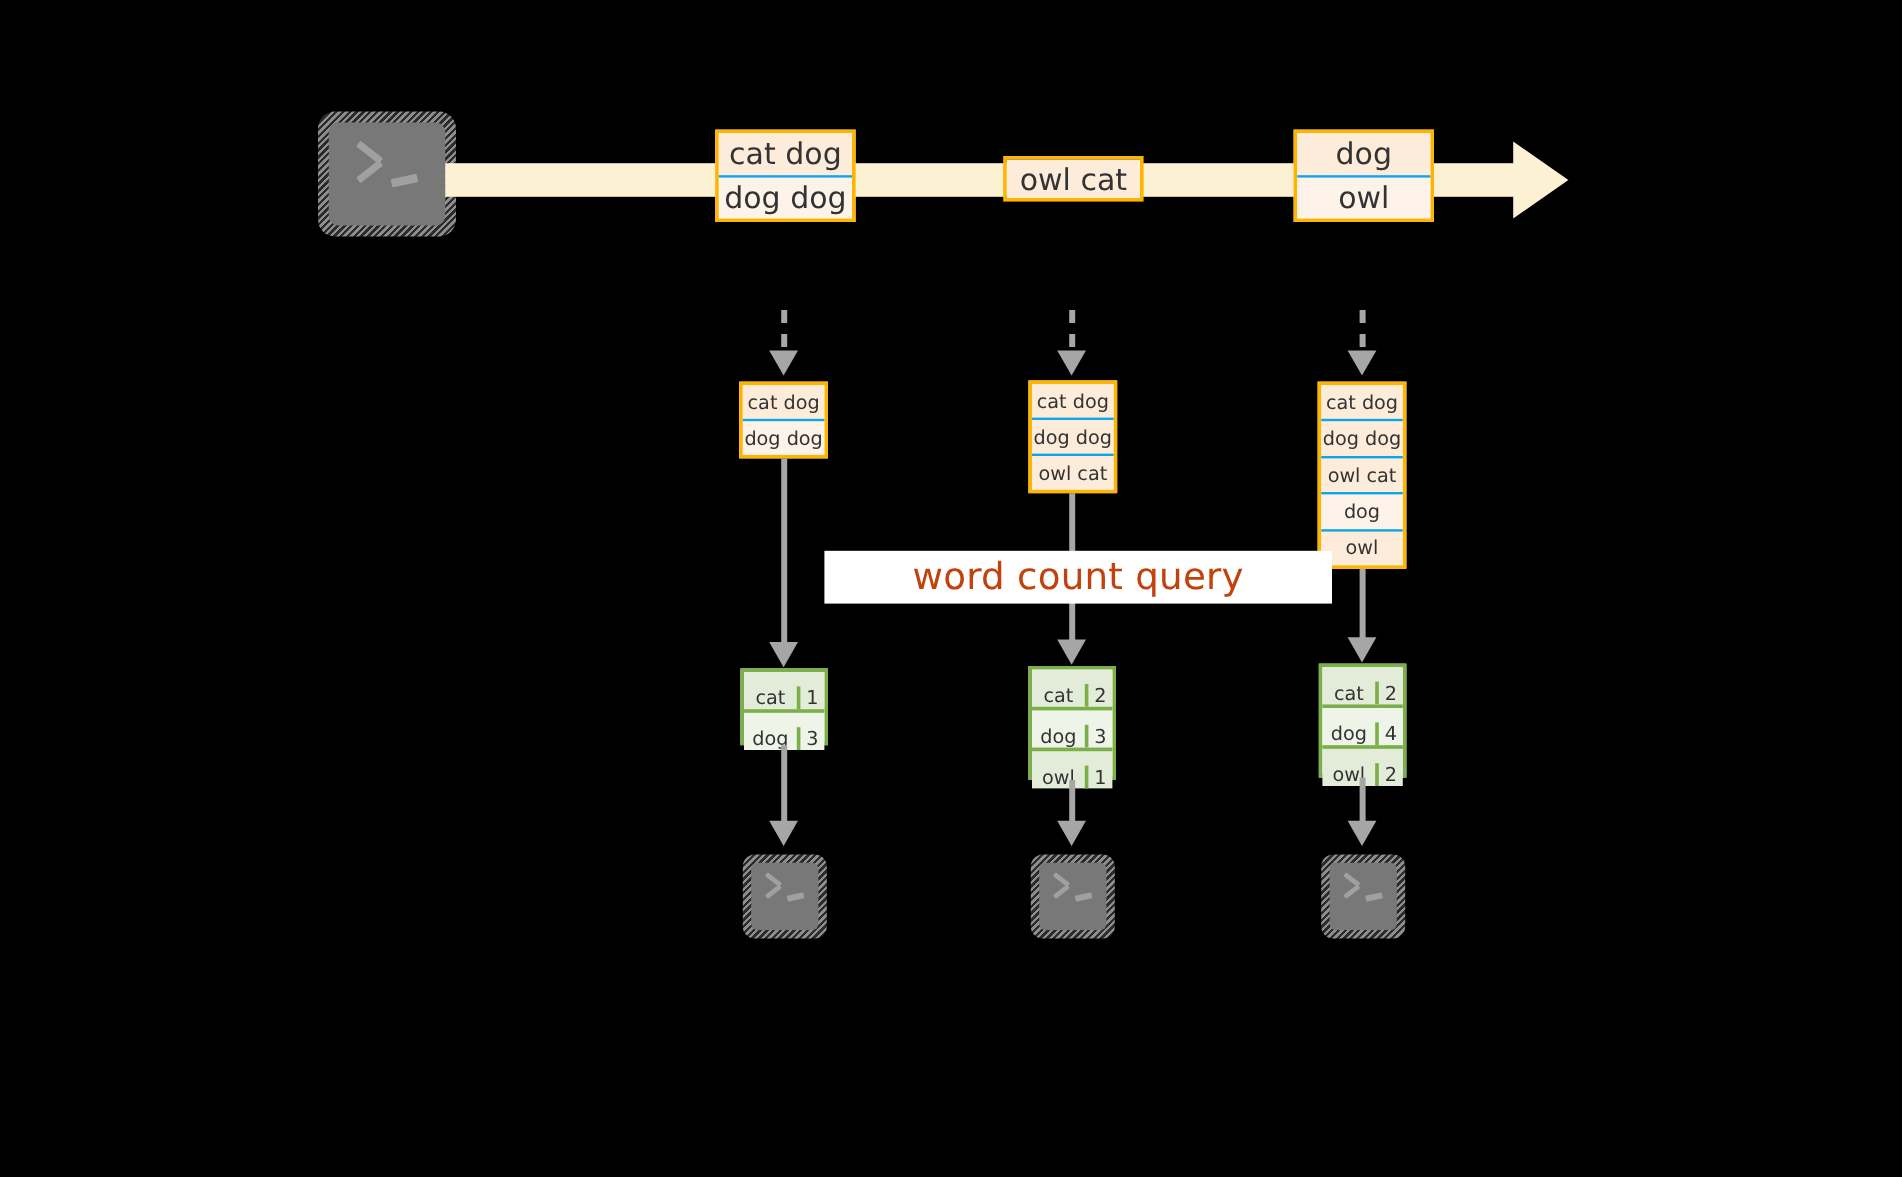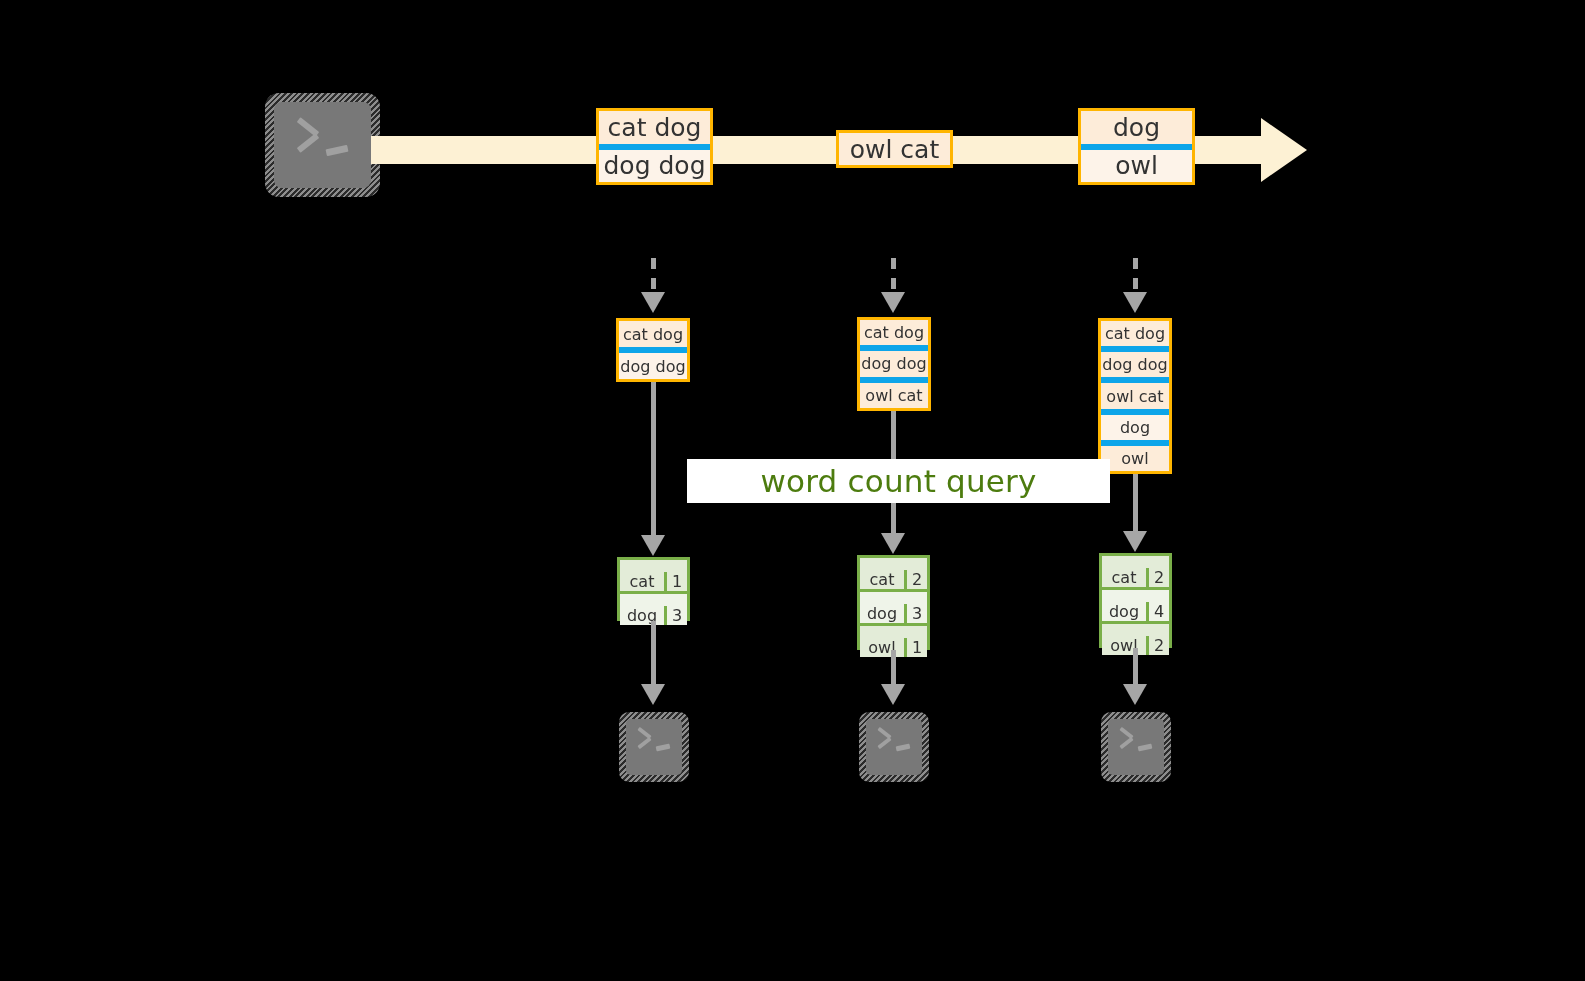--- a/index.html
+++ b/index.html
@@ -73,21 +73,21 @@
   .orow {
     flex: 1 1 auto;
     display: flex;
     align-items: center;
     justify-content: center;
     color: #333333;
     background: #fdecd9;
     box-sizing: border-box;
   }
   .orow.light { background: #fdf3e9; }
-  .orow + .orow { border-top: 6px solid #0ea5e9; }
+  .orow + .orow { border-top: 2px solid #0ea5e9; }
 
   .obox.big .orow { font-size: 25px; }
   .obox.mini .orow { font-size: 16px; }
 
   
   .gbox {
     position: absolute;
     box-sizing: border-box;
     border: 3px solid #7aaf49;
     background: #eef4e6;
@@ -130,21 +130,21 @@
     width: 0; height: 0;
     border-left: 12px solid transparent;
     border-right: 12px solid transparent;
     border-top: 21px solid #a6a6a6;
   }
 
   
   .qlabel {
     position: absolute;
     background: #ffffff;
-    color: #4d7c0f;
+    color: #c2410c;
     display: flex;
     align-items: center;
     justify-content: center;
     font-size: 31px;
     letter-spacing: 0.2px;
   }
 </style>
 </head>
 <body>
 

